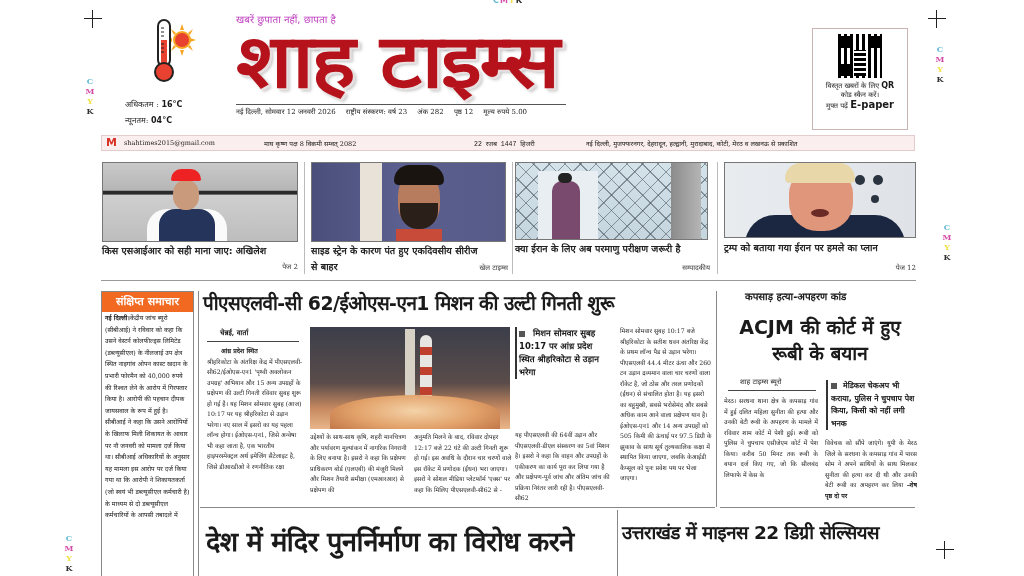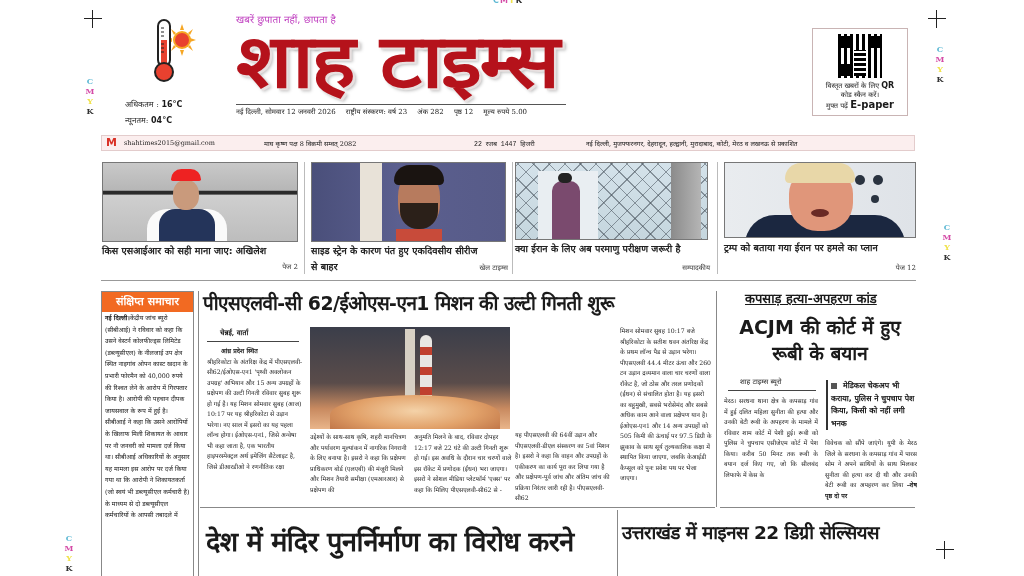--- a/index.html
+++ b/index.html
@@ -18,21 +18,21 @@
   
   .thermo { position: absolute; left: 148px; top: 16px; width: 48px; height: 68px; }
   .weather { position: absolute; left: 125px; top: 97px; font-size: 8px; line-height: 16px; font-family: "DejaVu Serif", serif; }
   .weather b { font-family: "DejaVu Sans", sans-serif; }
 
   .tagline { position: absolute; left: 236px; top: 12px; color: #c040c0; font-size: 10px; font-family: "DejaVu Sans", sans-serif; }
   .masthead { position: absolute; left: 236px; top: 22px; width: 545px; height: 78px; color: #b5121b; font-family: "DejaVu Sans", sans-serif; font-weight: bold; font-size: 74px; line-height: 78px; letter-spacing: -2px; text-shadow: 2px 2px 0 #e8e0e0, 3px 3px 3px rgba(0,0,0,0.25); white-space: nowrap; transform: scaleX(1.12); transform-origin: left; }
   .issue-line { position: absolute; left: 236px; top: 104px; width: 330px; border-top: 1px solid #555; padding-top: 2px; font-size: 7px; font-family: "DejaVu Serif", serif; white-space: nowrap; }
   .issue-line span { margin-right: 8px; }
 
-  .qr-box { position: absolute; left: 812px; top: 28px; width: 96px; height: 88px; border: 1px solid #c9b4b4; background: #fff; text-align: center; font-size: 7px; font-family: "DejaVu Serif", serif; }
+  .qr-box { position: absolute; left: 812px; top: 28px; width: 96px; height: 102px; border: 1px solid #c9b4b4; background: #fff; text-align: center; font-size: 7px; font-family: "DejaVu Serif", serif; }
   .qr { width: 44px; height: 44px; margin: 5px auto 3px; background:
       linear-gradient(#000,#000) 2px 2px/12px 12px no-repeat,
       linear-gradient(#000,#000) 30px 2px/12px 12px no-repeat,
       linear-gradient(#000,#000) 2px 30px/12px 12px no-repeat,
       repeating-linear-gradient(90deg,#000 0 3px,#fff 3px 6px),
       #fff; position: relative; }
   .qr::after { content: ""; position: absolute; inset: 16px 16px 2px 16px; background: repeating-linear-gradient(0deg,#000 0 3px,#fff 3px 5px); }
   .qr-box b { font-family: "DejaVu Sans", sans-serif; font-size: 8px; }
 
   .info-bar { position: absolute; left: 101px; top: 135px; width: 814px; height: 16px; background: #fbeeee; border: 1px solid #e3cccc; font-size: 6.5px; font-family: "DejaVu Serif", serif; display: flex; align-items: center; }
@@ -92,21 +92,21 @@
   .rocket { position: absolute; left: 310px; top: 327px; width: 200px; height: 102px; overflow: hidden; background: linear-gradient(180deg,#3b3e4a 0%,#5a4c4a 55%,#c88a60 80%,#e9b58a 100%); }
   .rocket .tower { position: absolute; left: 95px; top: 2px; width: 10px; height: 86px; background: #d7d0c4; }
   .rocket .body { position: absolute; left: 110px; top: 8px; width: 12px; height: 82px; background: repeating-linear-gradient(180deg,#e8e6e2 0 12px,#c0402e 12px 20px); border-radius: 6px 6px 0 0; }
   .rocket .smoke { position: absolute; left: 20px; top: 68px; width: 170px; height: 40px; background: radial-gradient(ellipse at 50% 40%, #f4d2a8 0%, #e2a26a 50%, #b86a3e 100%); border-radius: 50% 50% 0 0; }
   .highlight { position: absolute; left: 515px; top: 327px; width: 92px; font-weight: bold; font-size: 8.5px; line-height: 13px; }
   .highlight .blk { display: inline-block; width: 6px; height: 6px; background: #555; margin-right: 8px; vertical-align: middle; }
   .highlight .bar { border-left: 2px solid #333; padding-left: 2px; }
   .lead-sep { position: absolute; left: 200px; top: 507px; width: 515px; height: 1px; background: #888; }
 
   
-  .r-kicker { position: absolute; left: 745px; top: 289px; font-weight: bold; font-size: 13px; text-decoration: underline; text-decoration-thickness: 1px; white-space: nowrap; }
+  .r-kicker { position: absolute; left: 745px; top: 289px; font-weight: bold; font-size: 10px; text-decoration-thickness: 1px; white-space: nowrap; }
   .r-head { position: absolute; left: 735px; top: 314px; width: 170px; text-align: center; font-weight: bold; font-size: 19px; line-height: 26px; }
   .r-byline { position: absolute; left: 740px; top: 377px; font-size: 7px; font-weight: normal; font-family: "DejaVu Serif", serif; }
   .r-rule { position: absolute; left: 728px; top: 390px; width: 88px; height: 1px; background: #444; }
   .r-col { position: absolute; font-size: 6.2px; line-height: 10.5px; font-family: "DejaVu Serif", serif; text-align: justify; }
   .r-high { position: absolute; left: 826px; top: 380px; width: 90px; font-weight: bold; font-size: 7.8px; line-height: 12.5px; border-left: 2px solid #333; padding-left: 3px; }
   .r-high .blk { display: inline-block; width: 6px; height: 6px; background: #555; margin-right: 6px; vertical-align: middle; }
   .r-sep { position: absolute; left: 720px; top: 507px; width: 195px; height: 1px; background: #888; }
   .col-vsep { position: absolute; width: 1px; background: #888; }
 
   
@@ -270,20 +270,21 @@
 </div>
 <div class="rocket">
   <div class="tower"></div>
     <div class="body"></div>
     <div class="smoke"></div>
 </div>
 <div class="lead-col" style="left:310px;top:432px;width:100px;height:74px;overflow:hidden;">उद्देश्यों के साथ-साथ कृषि, शहरी मानचित्रण और पर्यावरण मूल्यांकन में नागरिक निगरानी के लिए बनाया है। इसरो ने कहा कि प्रक्षेपण प्राधिकरण बोर्ड (एलएबी) की मंजूरी मिलने और मिशन तैयारी समीक्षा (एमआरआर) से प्रक्षेपण की</div>
 <div class="lead-col" style="left:414px;top:432px;width:98px;height:74px;overflow:hidden;">अनुमति मिलने के बाद, रविवार दोपहर 12:17 बजे 22 घंटे की उल्टी गिनती शुरू हो गई। इस अवधि के दौरान चार चरणों वाले इस रॉकेट में प्रणोदक (ईंधन) भरा जाएगा। इसरो ने सोशल मीडिया प्लेटफॉर्म 'एक्स' पर कहा कि मिलिए पीएसएलवी-सी62 से -</div>
 
 <div class="highlight">
+  <div class="bar"><span class="blk"></span><span>मिशन सोमवार सुबह 10:17 पर आंध्र प्रदेश स्थित श्रीहरिकोटा से उड़ान भरेगा</span></div>
 </div>
 <div class="lead-col" style="left:515px;top:430px;width:96px;height:76px;overflow:hidden;">यह पीएसएलवी की 64वीं उड़ान और पीएसएलवी-डीएल संस्करण का 5वां मिशन है। इसरो ने कहा कि वाहन और उपग्रहों के एकीकरण का कार्य पूरा कर लिया गया है और प्रक्षेपण-पूर्व जांच और अंतिम जांच की प्रक्रिया निरंतर जारी रही है। पीएसएलवी-सी62</div>
 <div class="lead-col" style="left:620px;top:326px;width:92px;height:180px;overflow:hidden;">मिशन सोमवार सुबह 10:17 बजे श्रीहरिकोटा के सतीश धवन अंतरिक्ष केंद्र के प्रथम लॉन्च पैड से उड़ान भरेगा। पीएसएलवी 44.4 मीटर ऊंचा और 260 टन उड़ान द्रव्यमान वाला चार चरणों वाला रॉकेट है, जो ठोस और तरल प्रणोदकों (ईंधन) से संचालित होता है। यह इसरो का बहुमुखी, सबसे भरोसेमंद और सबसे अधिक काम आने वाला प्रक्षेपण यान है। ईओएस-एन1 और 14 अन्य उपग्रहों को 505 किमी की ऊंचाई पर 97.5 डिग्री के झुकाव के साथ सूर्य तुल्यकालिक कक्षा में स्थापित किया जाएगा, जबकि केआईडी कैप्सूल को पुनः प्रवेश पथ पर भेजा जाएगा।</div>
 <div class="lead-sep"></div>
 
 <div class="col-vsep" style="left:716px;top:291px;height:216px;"></div>
 
 <div class="r-kicker">कपसाड़ हत्या-अपहरण कांड</div>
 <div class="r-head">ACJM की कोर्ट में हुए रूबी के बयान</div>
 <div class="r-byline">शाह टाइम्स ब्यूरो</div>

